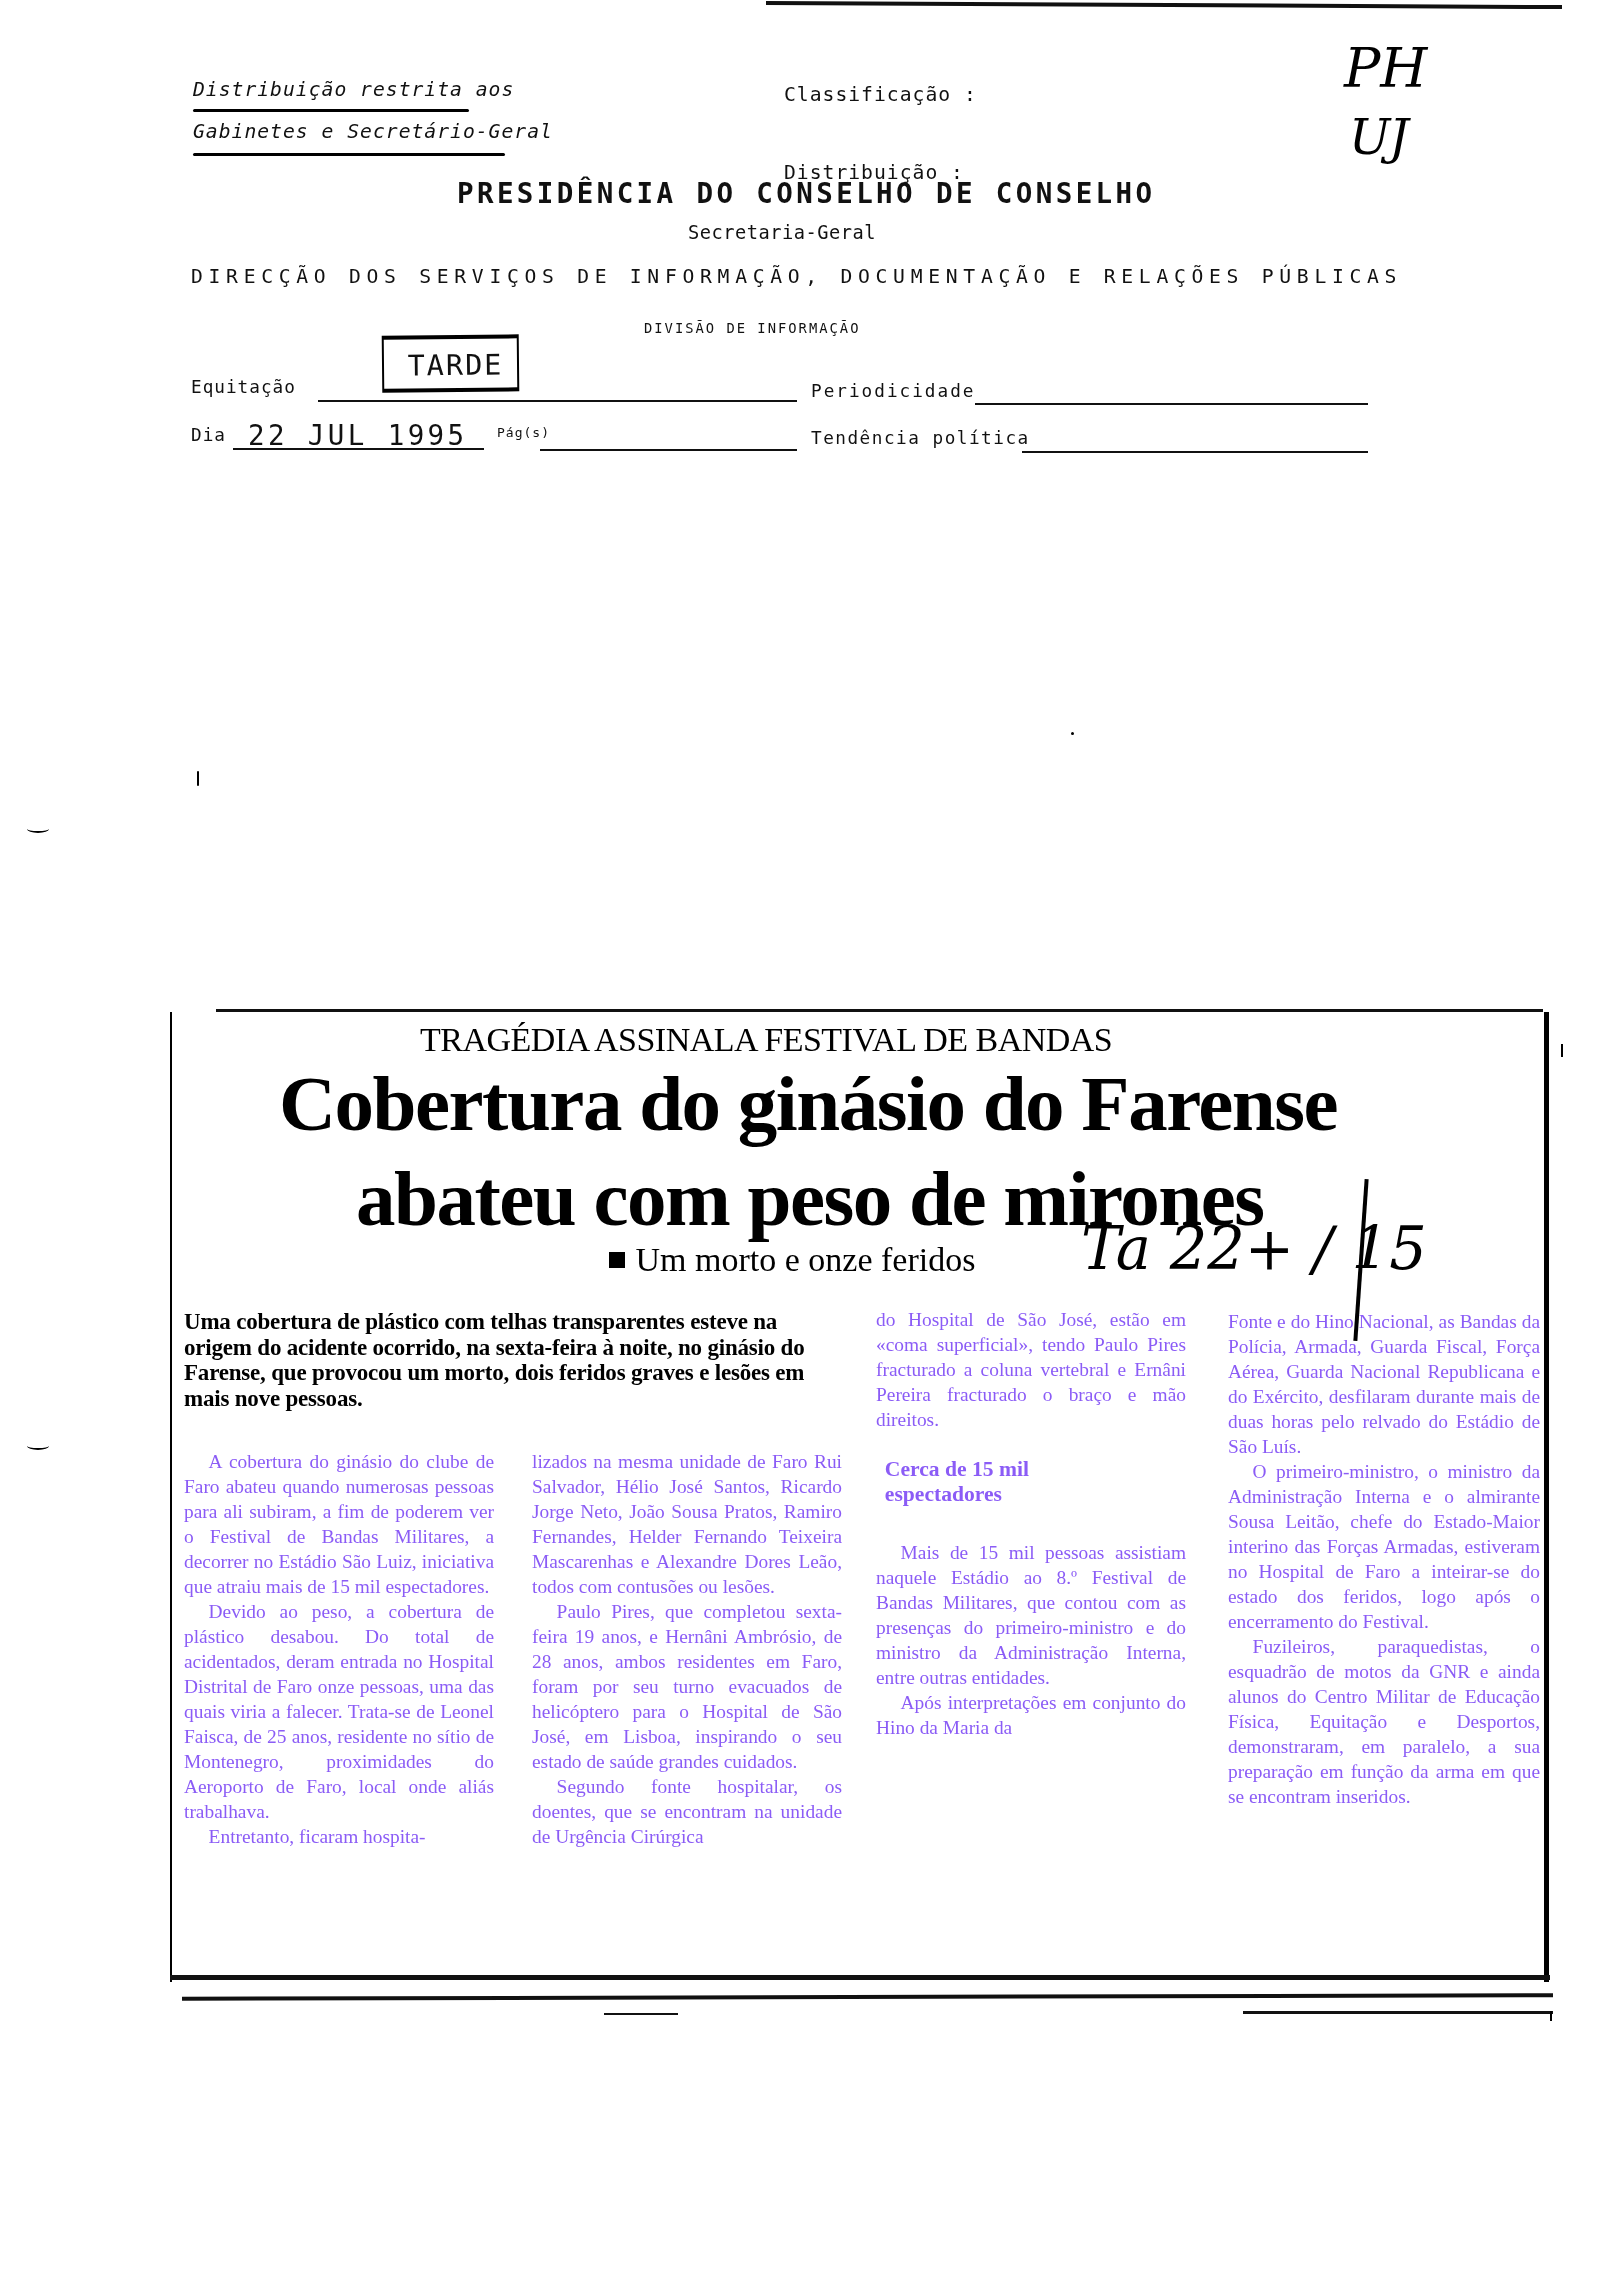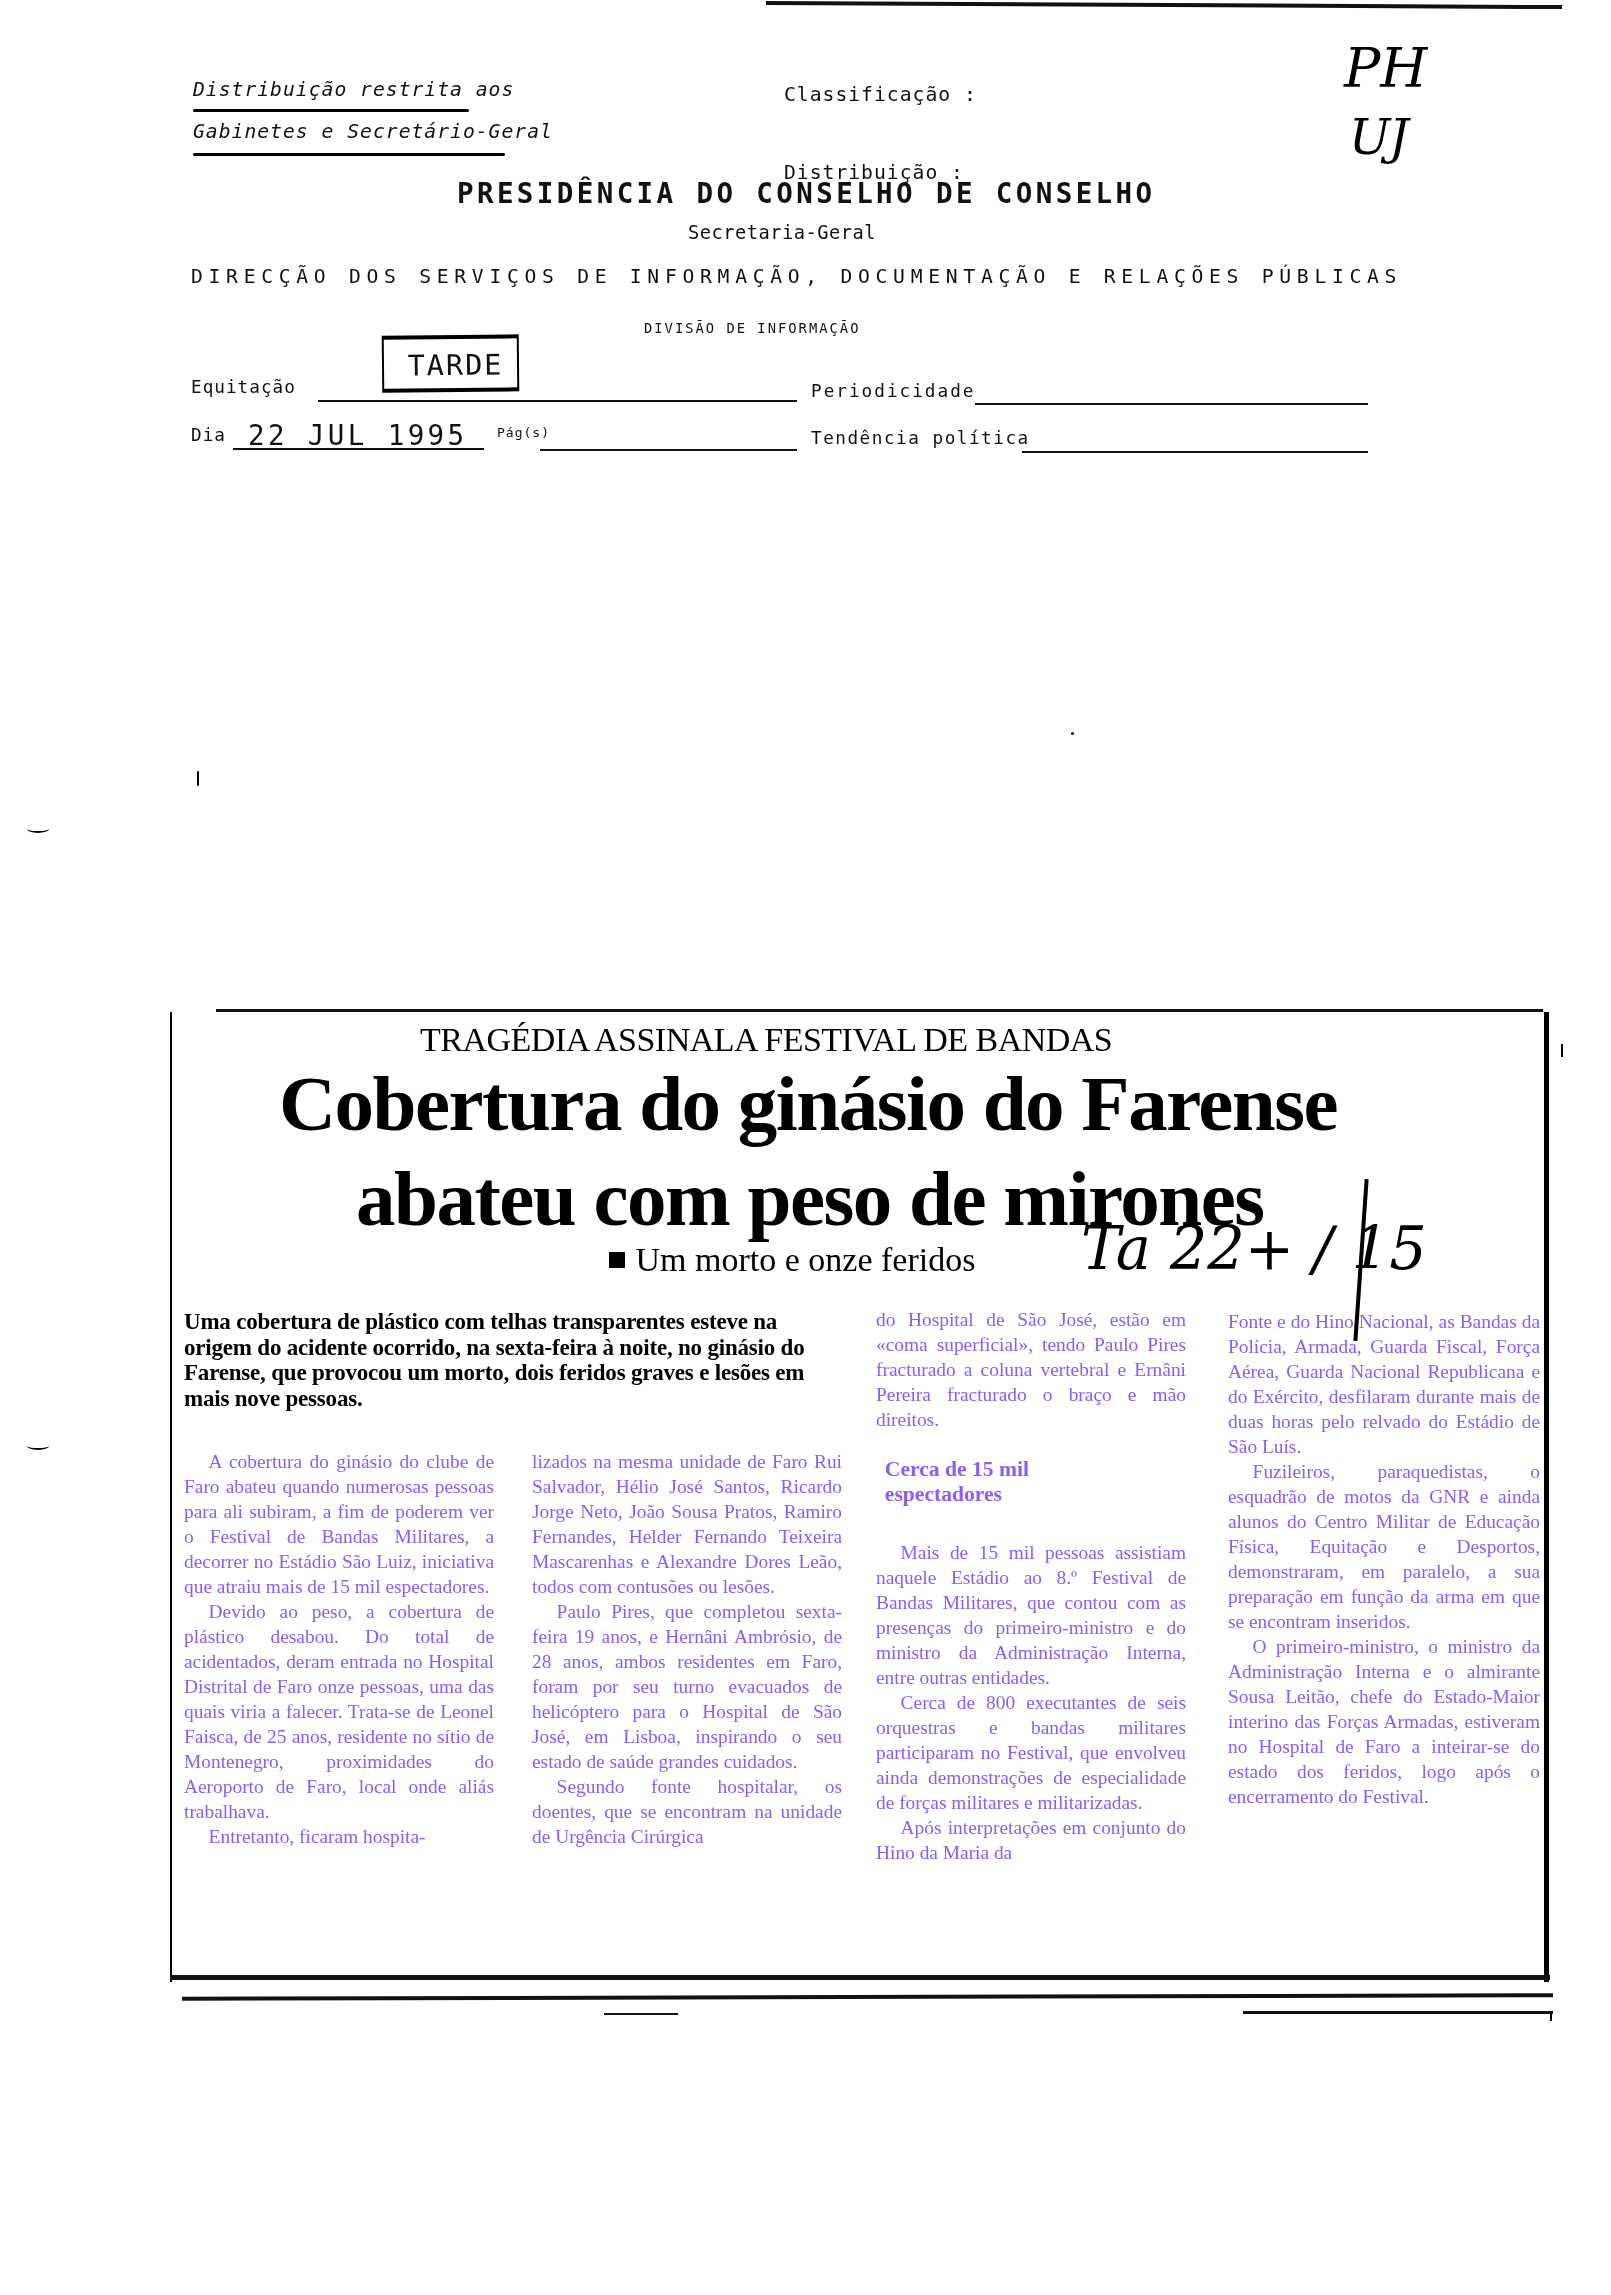--- a/index.html
+++ b/index.html
@@ -94,28 +94,27 @@
 <div class="col" style="left:532px; top:1449px; width:310px;">
   <p class="noindent">lizados na mesma unidade de Faro Rui Salvador, Hélio José Santos, Ricardo Jorge Neto, João Sousa Pratos, Ramiro Fernandes, Helder Fernando Teixeira Mascarenhas e Alexandre Dores Leão, todos com contusões ou lesões.</p>
   <p>Paulo Pires, que completou sexta-feira 19 anos, e Hernâni Ambrósio, de 28 anos, ambos residentes em Faro, foram por seu turno evacuados de helicóptero para o Hospital de São José, em Lisboa, inspirando o seu estado de saúde grandes cuidados.</p>
   <p>Segundo fonte hospitalar, os doentes, que se encontram na unidade de Urgência Cirúrgica</p>
 </div>
 
 <div class="col" style="left:876px; top:1307px; width:310px;">
   <p class="noindent">do Hospital de São José, estão em «coma superficial», tendo Paulo Pires fracturado a coluna vertebral e Ernâni Pereira fracturado o braço e mão direitos.</p>
   <div class="subhead" style="margin:24.6px 0 32px 8.8px; width:187px;">Cerca de 15 mil espectadores</div>
   <p>Mais de 15 mil pessoas assistiam naquele Estádio ao 8.º Festival de Bandas Militares, que contou com as presenças do primeiro-ministro e do ministro da Administração Interna, entre outras entidades.</p>
-  <p>Cerca de 800 executantes de seis orquestras e bandas militares participaram no Festival, que envolveu ainda demonstrações de especialidade de forças militares e militarizadas.</p>
   <p>Após interpretações em conjunto do Hino da Maria da</p>
 </div>
 
 <div class="col" style="left:1228px; top:1309px; width:312px;">
   <p class="noindent">Fonte e do Hino Nacional, as Bandas da Polícia, Armada, Guarda Fiscal, Força Aérea, Guarda Nacional Republicana e do Exército, desfilaram durante mais de duas horas pelo relvado do Estádio de São Luís.</p>
+  <p>O primeiro-ministro, o ministro da Administração Interna e o almirante Sousa Leitão, chefe do Estado-Maior interino das Forças Armadas, estiveram no Hospital de Faro a inteirar-se do estado dos feridos, logo após o encerramento do Festival.</p>
   <p>Fuzileiros, paraquedistas, o esquadrão de motos da GNR e ainda alunos do Centro Militar de Educação Física, Equitação e Desportos, demonstraram, em paralelo, a sua preparação em função da arma em que se encontram inseridos.</p>
-  <p>O primeiro-ministro, o ministro da Administração Interna e o almirante Sousa Leitão, chefe do Estado-Maior interino das Forças Armadas, estiveram no Hospital de Faro a inteirar-se do estado dos feridos, logo após o encerramento do Festival.</p>
 </div>
 
 <div class="thin-line" style="left:170px; top:1975px; width:1380px; height:4.9px;"></div>
 <div class="thin-line" style="left:182px; top:1995px; width:1371px; height:3.9px; transform:rotate(-0.15deg);"></div>
 <div class="thin-line" style="left:604px; top:2013px; width:74px; height:2px;"></div>
 <div class="thin-line" style="left:1243px; top:2011px; width:310px; height:3.4px;"></div>
 <div class="vborder" style="left:1550px; top:2011px; width:2px; height:9.8px;"></div>
 
 
 </body></html>

